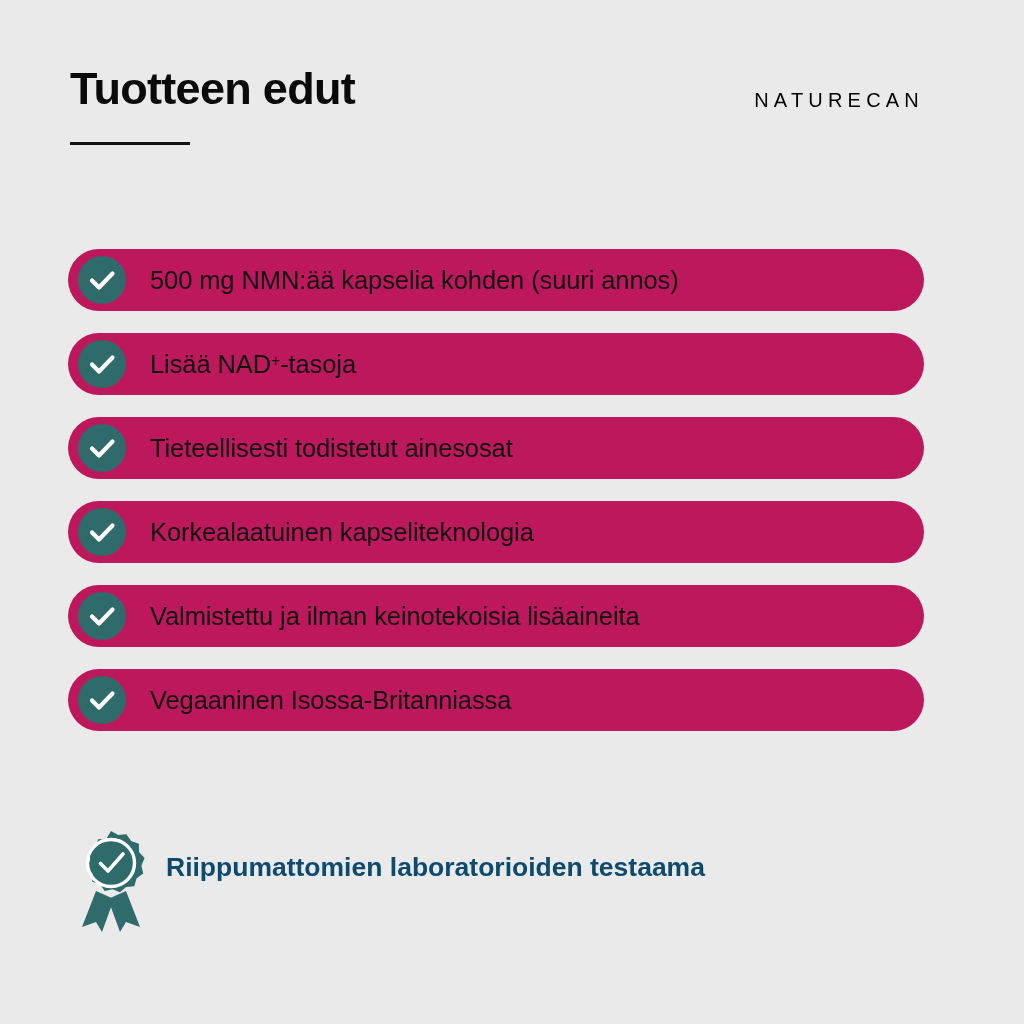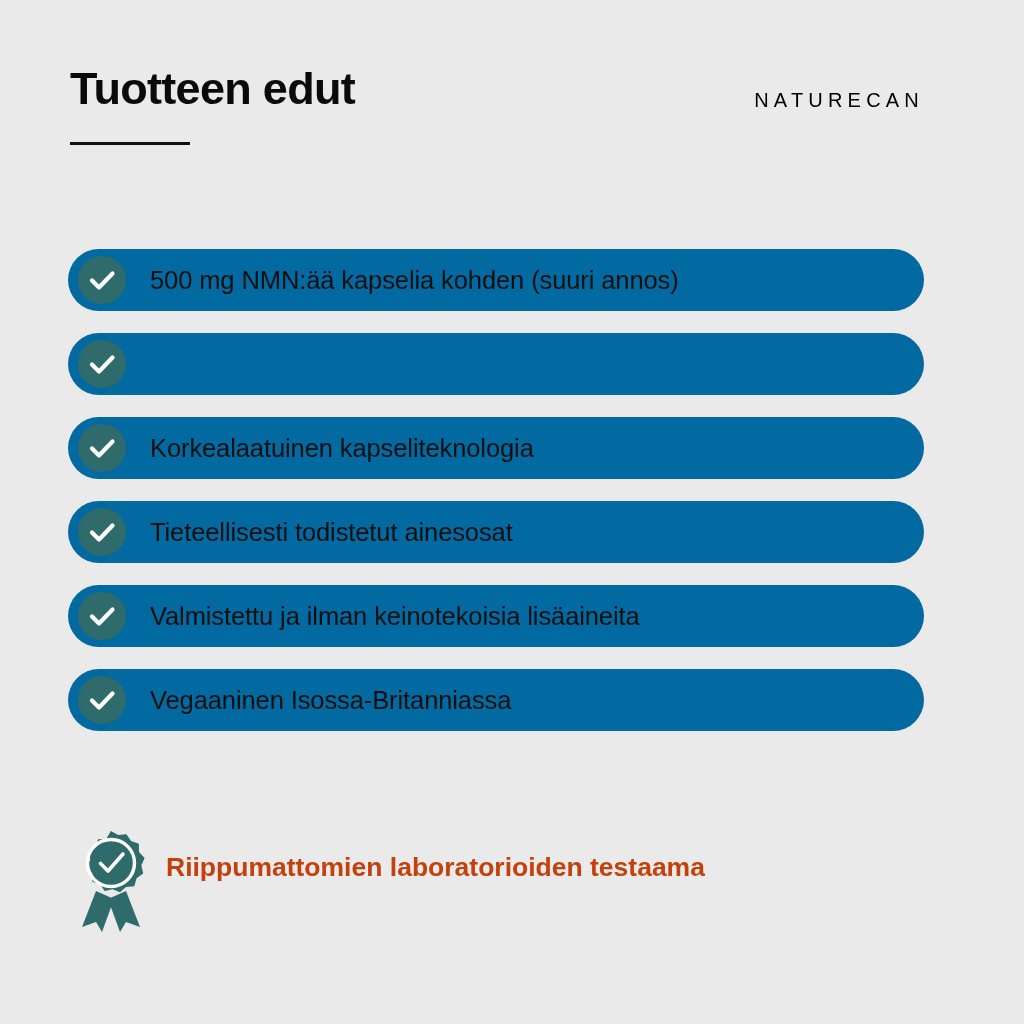--- a/index.html
+++ b/index.html
@@ -70,21 +70,21 @@
     position: absolute;
     left: 68px;
     top: 249px;
     width: 856px;
   }
 
   .benefit-row {
     position: relative;
     height: 62px;
     margin-bottom: 22px;
-    background: #0369a1;
+    background: #be185d;
     border-radius: 31px;
     display: flex;
     align-items: center;
     box-sizing: border-box;
     padding-left: 10px;
   }
 
   .check-badge {
     flex: 0 0 auto;
     width: 48px;
@@ -137,21 +137,21 @@
   .rosette svg {
     display: block;
   }
 
   .lab-text {
     margin-left: 16px;
     margin-top: 18px;
     font-size: 26.5px;
     font-weight: 700;
     line-height: 1.65;
-    color: #c2410c;
+    color: #0c4a6e;
     max-width: 600px;
     font-family: "Liberation Sans", sans-serif;
   }
 </style>
 </head>
 <body>
 
 <div class="poster">
 
   <div class="header">
@@ -170,39 +170,40 @@
       </span>
       <span class="benefit-text">500 mg NMN:ää kapselia kohden (suuri annos)</span>
     </div>
 
     <div class="benefit-row">
       <span class="check-badge">
         <svg width="48" height="48" viewBox="0 0 48 48" aria-hidden="true">
           <path d="M14 24.5 L21 31.5 L34.5 17.5" fill="none" stroke="#ffffff" stroke-width="4.2" stroke-linecap="round" stroke-linejoin="round"></path>
         </svg>
       </span>
-    </div>
-
+      <span class="benefit-text"><span>Lisää NAD</span><sup>+</sup><span>-tasoja</span></span>
+    </div>
+
+
+    <div class="benefit-row">
+      <span class="check-badge">
+        <svg width="48" height="48" viewBox="0 0 48 48" aria-hidden="true">
+          <path d="M14 24.5 L21 31.5 L34.5 17.5" fill="none" stroke="#ffffff" stroke-width="4.2" stroke-linecap="round" stroke-linejoin="round"></path>
+        </svg>
+      </span>
+      <span class="benefit-text">Tieteellisesti todistetut ainesosat</span>
+    </div>
 
     <div class="benefit-row">
       <span class="check-badge">
         <svg width="48" height="48" viewBox="0 0 48 48" aria-hidden="true">
           <path d="M14 24.5 L21 31.5 L34.5 17.5" fill="none" stroke="#ffffff" stroke-width="4.2" stroke-linecap="round" stroke-linejoin="round"></path>
         </svg>
       </span>
       <span class="benefit-text">Korkealaatuinen kapseliteknologia</span>
-    </div>
-
-    <div class="benefit-row">
-      <span class="check-badge">
-        <svg width="48" height="48" viewBox="0 0 48 48" aria-hidden="true">
-          <path d="M14 24.5 L21 31.5 L34.5 17.5" fill="none" stroke="#ffffff" stroke-width="4.2" stroke-linecap="round" stroke-linejoin="round"></path>
-        </svg>
-      </span>
-      <span class="benefit-text">Tieteellisesti todistetut ainesosat</span>
     </div>
 
     <div class="benefit-row">
       <span class="check-badge">
         <svg width="48" height="48" viewBox="0 0 48 48" aria-hidden="true">
           <path d="M14 24.5 L21 31.5 L34.5 17.5" fill="none" stroke="#ffffff" stroke-width="4.2" stroke-linecap="round" stroke-linejoin="round"></path>
         </svg>
       </span>
       <span class="benefit-text">Valmistettu ja ilman keinotekoisia lisäaineita</span>
     </div>

